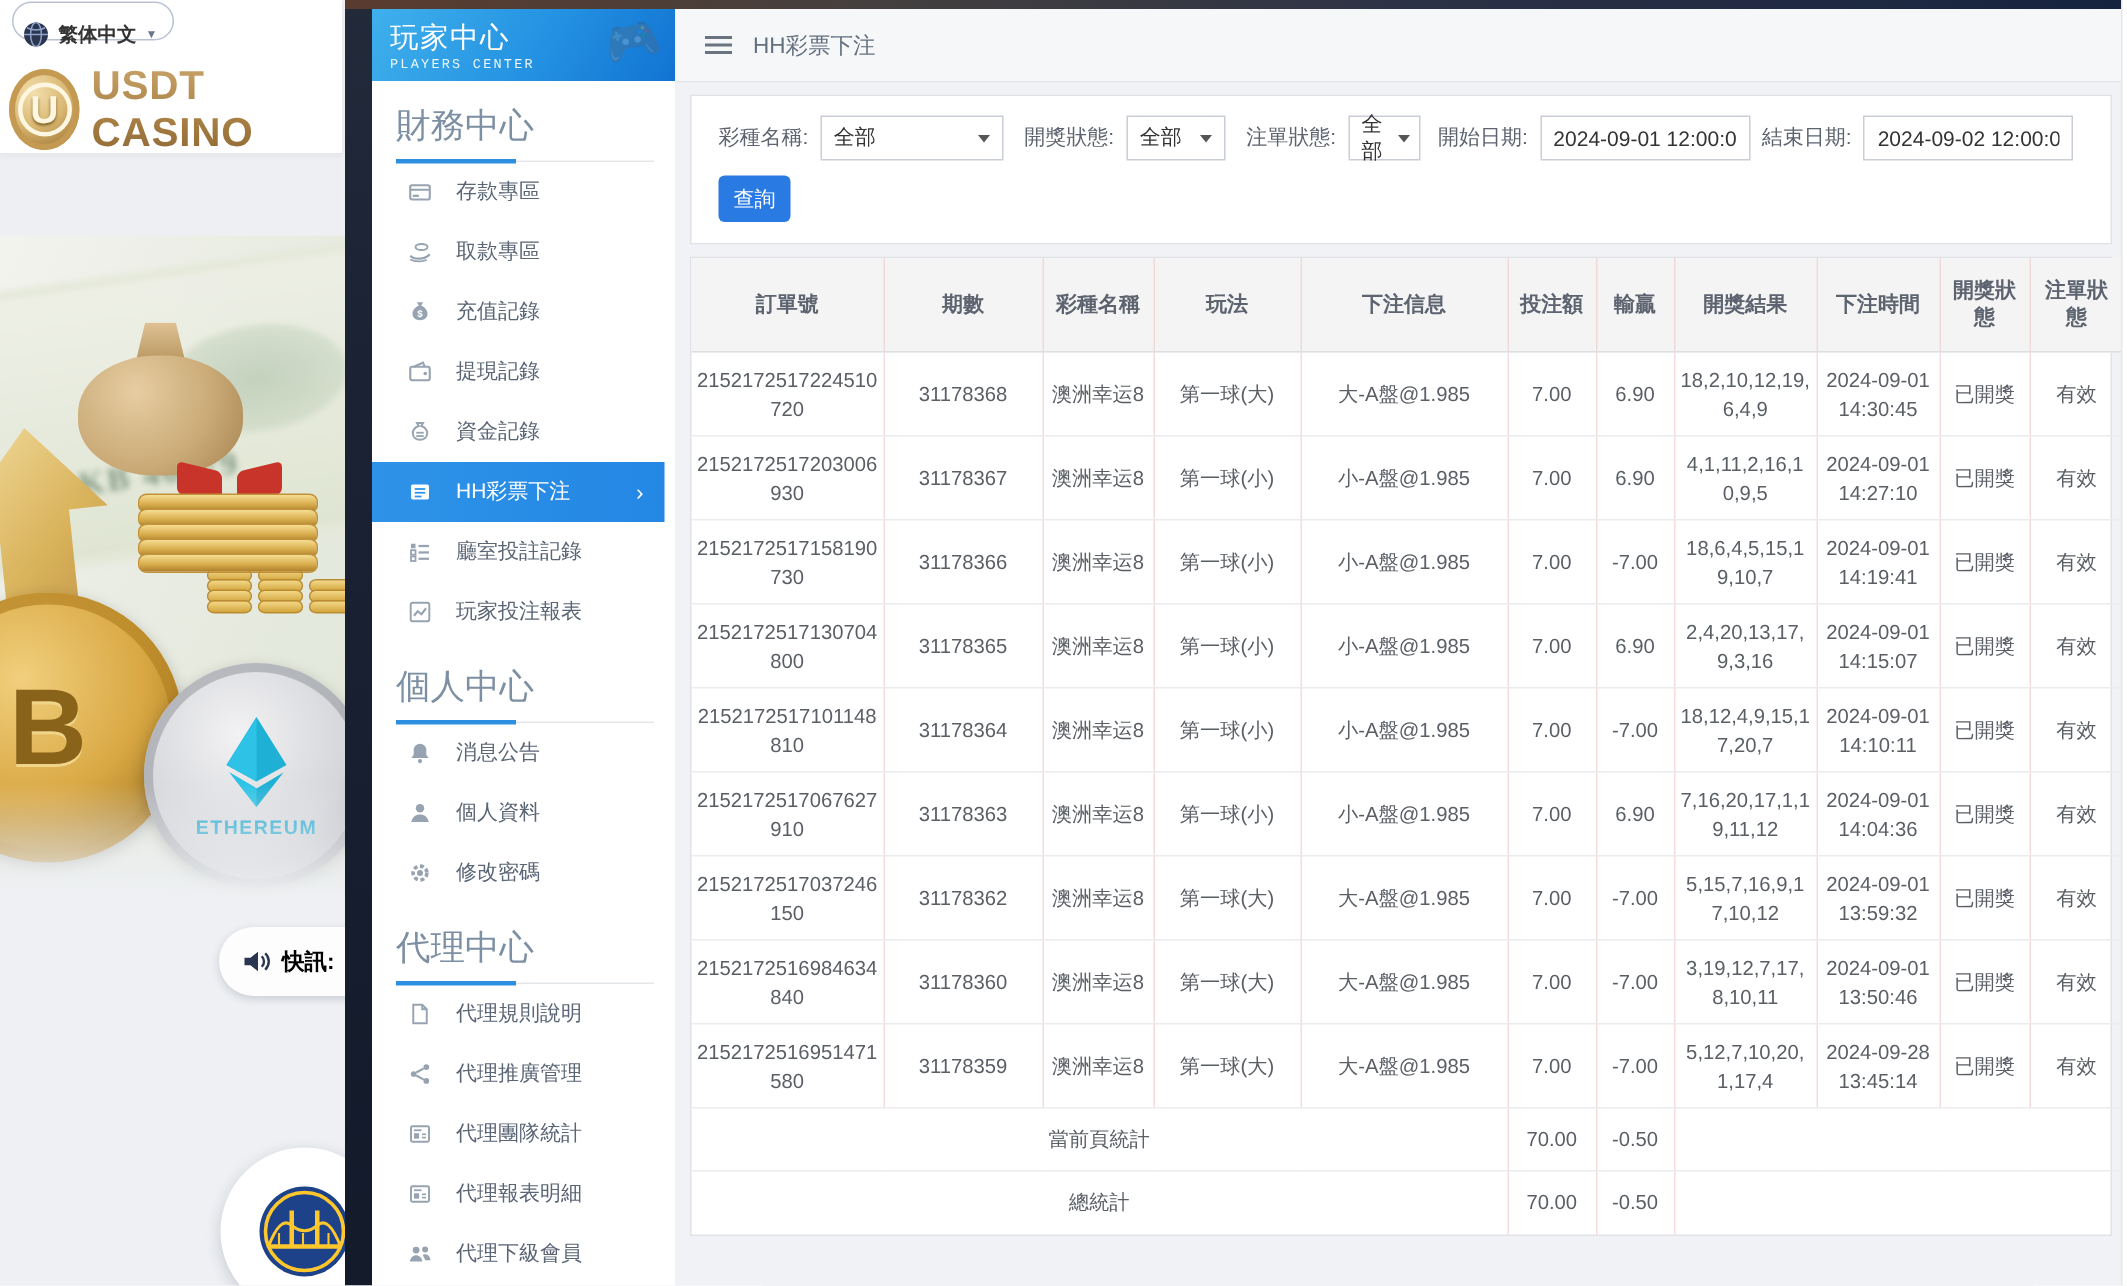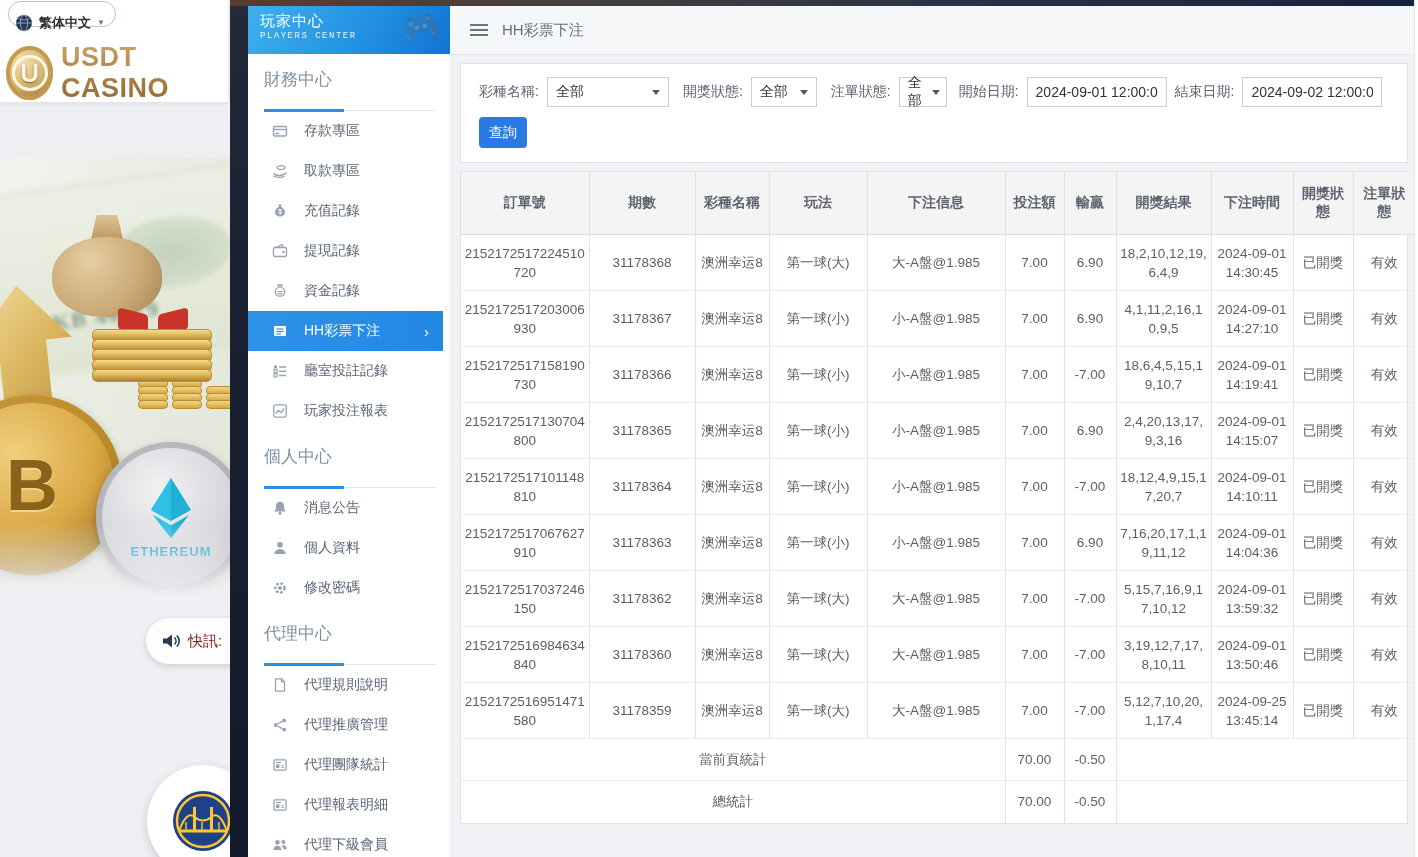--- a/index.html
+++ b/index.html
@@ -65,36 +65,36 @@
     background:radial-gradient(circle at 42% 32%,#f2f2f4,#d5d6da 55%,#a9abb2 88%);
     box-shadow:inset 0 0 0 6px rgba(140,143,150,.5),0 4px 10px rgba(0,0,0,.25);
     display:flex; flex-direction:column; align-items:center; justify-content:center; gap:4px;margin-top:47px; }
   .eth .eth-label { font-size:13px; font-weight:bold; color:#1fa9cf; letter-spacing:1px; }
   .photo .fade { position:absolute; left:0; bottom:0; width:100%; height:90px;
     background:linear-gradient(180deg,rgba(238,240,243,0),#eef0f3 85%); }
 
   .news-pill { position:absolute; left:146px; top:618px; height:46px; width:120px; border-radius:23px;
     background:#fdfdfd; box-shadow:0 2px 6px rgba(40,50,80,.18); display:flex; align-items:center; gap:8px;
     padding-left:16px; z-index:6; cursor:pointer; }
-  .news-pill .txt { font-size:15px; font-weight:normal; color:#7f1d1d; }
+  .news-pill .txt { font-size:15px; font-weight:bold; color:#000000; }
   .service-puck { position:absolute; left:147px; top:765px; width:112px; height:112px; border-radius:50%;
     background:#fff; box-shadow:0 3px 10px rgba(40,50,80,.2); display:flex; align-items:center; justify-content:center; z-index:6; cursor:pointer; }
 
   
   .side-band { position:absolute; left:230px; top:0; width:18px; height:857px;
     background:linear-gradient(180deg,#232a3a,#1a2233 30%,#131b2b); }
 
   
   .sidebar { position:absolute; left:248px; top:6px; width:202px; height:851px; background:#fff; overflow:hidden; }
   .sb-header { height:48px; background:linear-gradient(120deg,#3fb0ec,#2492e2 55%,#1173d2);
     color:#fff; padding:6px 12px; position:relative; overflow:hidden; }
-  .sb-header .t1 { font-size:15px; letter-spacing:1px; }
+  .sb-header .t1 { font-size:19px; letter-spacing:1px; }
   .sb-header .t2 { font-size:9px; letter-spacing:1.5px; opacity:.9;font-family:Liberation Mono, monospace; }
   .sb-header .pad-ghost { position:absolute; right:10px; top:4px; font-size:30px; opacity:.28; color:#cfeaff; transform:rotate(-12deg); }
-  .sb-section-title { margin:14px 0 0 16px; font-size:17px; color:#7d8fa3; padding-bottom:19px; position:relative; width:172px; border-bottom:1px solid #e4e7ea; }
+  .sb-section-title { margin:14px 0 0 16px; font-size:23px; color:#7d8fa3; padding-bottom:8px; position:relative; width:172px; border-bottom:1px solid #e4e7ea; }
   .sb-section-title:after { content:""; position:absolute; left:0; bottom:-2px; width:80px; height:3px; background:#2d8fe2; }
   .sb-item { height:40px; display:flex; align-items:center; gap:16px; padding-left:24px; cursor:pointer; color:#5a6575; }
   .sb-item .ic { width:16px; height:16px; color:#97a3b1; flex:0 0 16px; }
   .sb-item .lbl { font-size:14px; }
   .sb-item.active { background:linear-gradient(90deg,#2e93e8,#2387e4); color:#fff; width:195px; position:relative; }
   .sb-item.active .ic { color:#fff; }
   .sb-item.active .chev { position:absolute; right:14px; font-size:15px; color:#fff; }
   .sb-item .chev { display:none; }
   .sb-item.active .chev { display:block; }
 
@@ -608,21 +608,21 @@
             </tr>
             <tr class="data-row">
               <td>2152172516951471580</td>
               <td>31178359</td>
               <td>澳洲幸运8</td>
               <td>第一球(大)</td>
               <td>大-A盤@1.985</td>
               <td>7.00</td>
               <td>-7.00</td>
               <td>5,12,7,10,20,1,17,4</td>
-              <td>2024-09-25 13:45:14</td>
+              <td>2024-09-28 13:45:14</td>
               <td>已開獎</td>
               <td>有效</td>
             </tr>
             <tr class="sum-row">
               <td colspan="5">當前頁統計</td>
               <td>70.00</td>
               <td>-0.50</td>
               <td colspan="4"></td>
             </tr>
             <tr class="sum-row">

